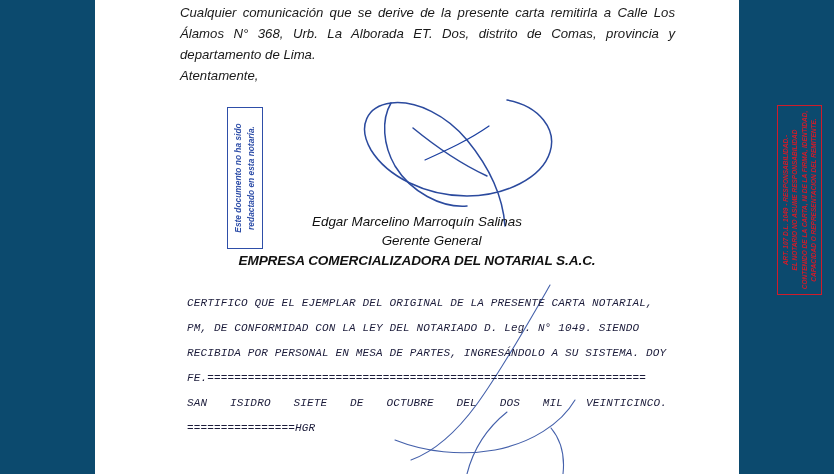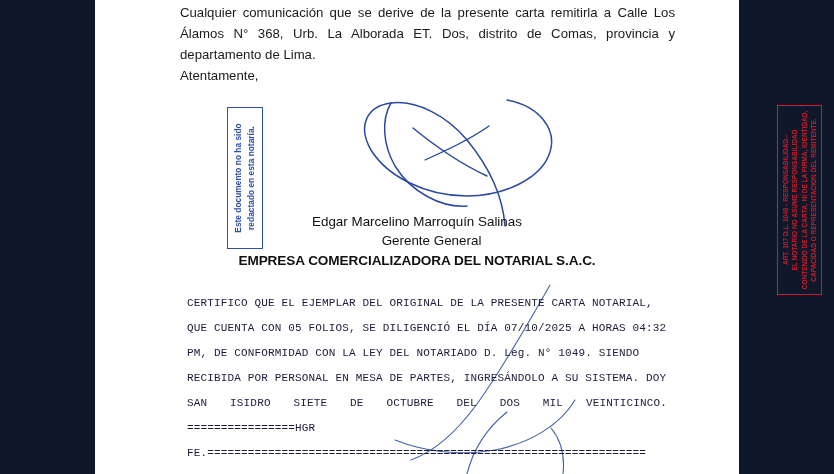--- a/index.html
+++ b/index.html
@@ -10,21 +10,22 @@
   body {
     width: 834px;
     height: 474px;
     overflow: hidden;
     font-family: "Liberation Sans", sans-serif;
   }
   .viewer {
     position: relative;
     width: 834px;
     height: 474px;
-    background: #0f172a;
+    background: #0c4a6e;
+    font-style: italic;
   }
   .page {
     position: absolute;
     left: 95px;
     top: 0;
     width: 644px;
     height: 474px;
     background: #ffffff;
   }
   
@@ -192,25 +193,24 @@
     </svg>
 
     <div class="sig-block">
       <div class="sig-name">Edgar Marcelino Marroquín Salinas</div>
       <div class="sig-role">Gerente General</div>
       <div class="sig-company">EMPRESA COMERCIALIZADORA DEL NOTARIAL S.A.C.</div>
     </div>
 
     <div class="notarial">
       <div>CERTIFICO QUE EL EJEMPLAR DEL ORIGINAL DE LA PRESENTE CARTA NOTARIAL,</div>
-      <div>QUE CUENTA CON 05 FOLIOS, SE DILIGENCIÓ EL DÍA 07/10/2025 A HORAS 04:32</div>
       <div>PM, DE CONFORMIDAD CON LA LEY DEL NOTARIADO D. Leg. N° 1049. SIENDO</div>
       <div>RECIBIDA POR PERSONAL EN MESA DE PARTES, INGRESÁNDOLO A SU SISTEMA. DOY</div>
+      <div>FE.=================================================================</div>
       <div>SAN ISIDRO SIETE DE OCTUBRE DEL DOS MIL VEINTICINCO. ================HGR</div>
-      <div>FE.=================================================================</div>
     </div>
 
     <div class="left-stamp">
       <div class="left-stamp-inner">Este documento no ha sido redactado en esta notaría.</div>
     </div>
 
     <div class="right-stamp">
       <div class="right-stamp-inner">
         <span>ART. 107 D.L. 1049 - RESPONSABILIDAD.-</span>
         <span>EL NOTARIO NO ASUME RESPONSABILIDAD</span>

